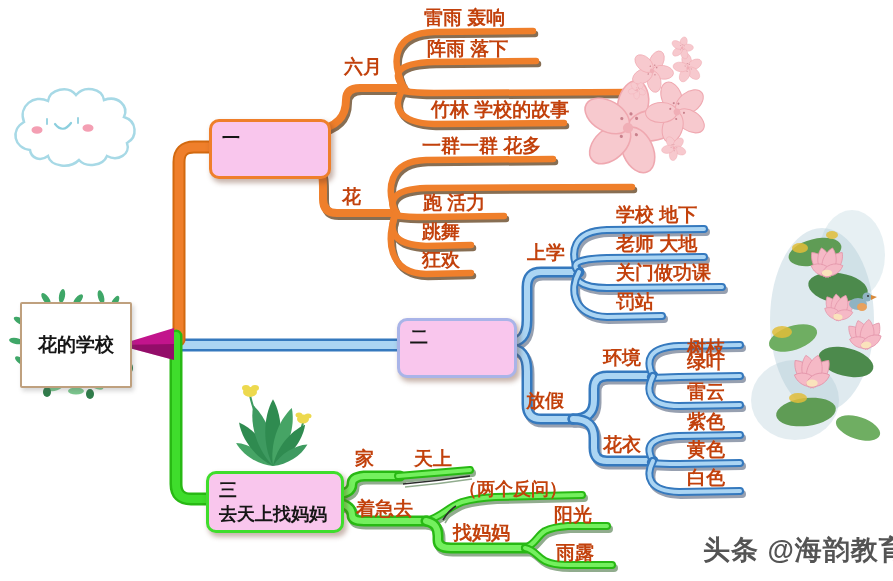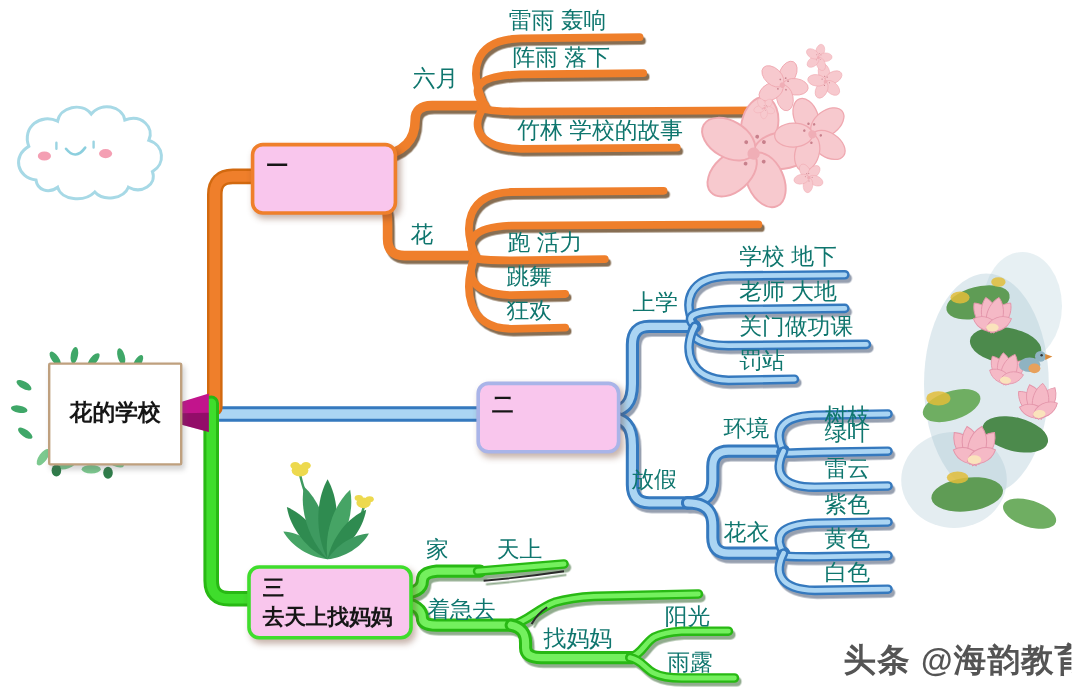--- a/index.html
+++ b/index.html
@@ -1,27 +1,27 @@
 <!DOCTYPE html>
 <html style="--c-orange: #EF7F2B; --c-orange-dark: #D2690F; --c-blue-dark: #3579BE; --c-blue-light: #ABD5F3; --c-green: #3FDD2C; --c-green-dark: #28B914; --c-green-light: #74F05E; --c-magenta: #C2148C; --c-node-pink: #F9C6ED; --c-node2-border: #A9B4E8; --c-center-border: #BFA07E; --c-watermark: #3D3D3D;"><head>
 <meta charset="utf-8">
 <style>
   html,body{margin:0;padding:0;background:#ffffff;}
   #canvas{position:relative;width:893px;height:581px;background:#fff;overflow:hidden;
           font-family:"Liberation Sans","DejaVu Sans",sans-serif;}
   svg{position:absolute;left:0;top:0;}
-  .lbl{position:absolute;font-size:19px;font-weight:400;color:#0f766e;white-space:nowrap;line-height:1.1;}
+  .lbl{position:absolute;font-size:19px;font-weight:700;color:#c2410c;white-space:nowrap;line-height:1.1;}
   .lbl-sm{font-size:18px;}
   .node{position:absolute;border-radius:10px;padding:4px 10px;background:var(--c-node-pink);
         box-shadow:2.5px 3.5px 5px rgba(110,60,40,.38);}
   .node .ln{display:block;font-size:18px;font-weight:600;color:#161616;line-height:1.35;white-space:nowrap;}
   #node-one{left:209px;top:119px;width:96px;height:46px;border:3px solid var(--c-orange);}
   #node-two{left:397px;top:318px;width:94px;height:46px;border:3px solid var(--c-node2-border);}
   #node-three{left:206px;top:471px;width:112px;height:48px;border:3px solid var(--c-green);}
-  #node-center{left:40px;top:302px;width:88px;height:74px;border:2.5px solid var(--c-center-border);
+  #node-center{left:20px;top:302px;width:88px;height:74px;border:2.5px solid var(--c-center-border);
                background:#fff;border-radius:2px;display:flex;align-items:center;justify-content:center;
                box-shadow:2px 3px 4px rgba(90,90,90,.25);}
   #node-center .ln{font-size:19px;}
   
   .o{stroke:var(--c-orange);fill:none;stroke-linecap:round;stroke-linejoin:round;}
   .o.conn{stroke-width:8;} .o.leaf{stroke-width:6.5;}
   .b-out{stroke:var(--c-blue-dark);fill:none;stroke-linecap:round;stroke-linejoin:round;}
   .b-in{stroke:var(--c-blue-light);fill:none;stroke-linecap:round;stroke-linejoin:round;}
   .g-out{stroke:var(--c-green-dark);fill:none;stroke-linecap:round;stroke-linejoin:round;}
   .g-in{stroke:var(--c-green-light);fill:none;stroke-linecap:round;stroke-linejoin:round;}
@@ -285,20 +285,21 @@
   <div class="node" id="node-center">
     <span class="ln">花的学校</span>
   </div>
 
   <span class="lbl" style="left:344px;top:57px">六月</span>
   <span class="lbl" style="left:424px;top:8px">雷雨 轰响</span>
   <span class="lbl" style="left:427px;top:39px">阵雨 落下</span>
   <span class="lbl" style="left:431px;top:100px">竹林 学校的故事</span>
 
   <span class="lbl" style="left:342px;top:187px">花</span>
+  <span class="lbl" style="left:422px;top:136px">一群一群 花多</span>
   <span class="lbl" style="left:423px;top:193px">跑 活力</span>
   <span class="lbl" style="left:422px;top:222px">跳舞</span>
   <span class="lbl" style="left:422px;top:250px">狂欢</span>
 
   <span class="lbl" style="left:527px;top:243px">上学</span>
   <span class="lbl" style="left:616px;top:205px">学校 地下</span>
   <span class="lbl" style="left:616px;top:234px">老师 大地</span>
   <span class="lbl" style="left:616px;top:263px">关门做功课</span>
   <span class="lbl" style="left:616px;top:292px">罚站</span>
 
@@ -308,18 +309,19 @@
   <span class="lbl" style="left:687px;top:352px">绿叶</span>
   <span class="lbl" style="left:687px;top:382px">雷云</span>
   <span class="lbl" style="left:603px;top:435px">花衣</span>
   <span class="lbl" style="left:687px;top:412px">紫色</span>
   <span class="lbl" style="left:687px;top:440px">黄色</span>
   <span class="lbl" style="left:687px;top:468px">白色</span>
 
   <span class="lbl" style="left:355px;top:449px">家</span>
   <span class="lbl" style="left:414px;top:449px">天上</span>
   <span class="lbl" style="left:356px;top:499px">着急去</span>
+  <span class="lbl lbl-sm" style="left:459px;top:480px">（两个反问）</span>
   <span class="lbl" style="left:453px;top:523px">找妈妈</span>
   <span class="lbl" style="left:554px;top:505px">阳光</span>
   <span class="lbl" style="left:556px;top:543px">雨露</span>
 
   <div id="watermark">头条 @海韵教育</div>
 </div>
 
 </body></html>

